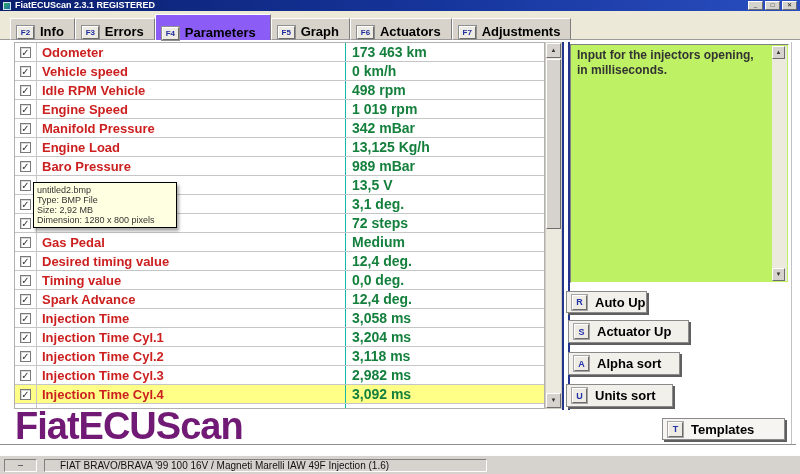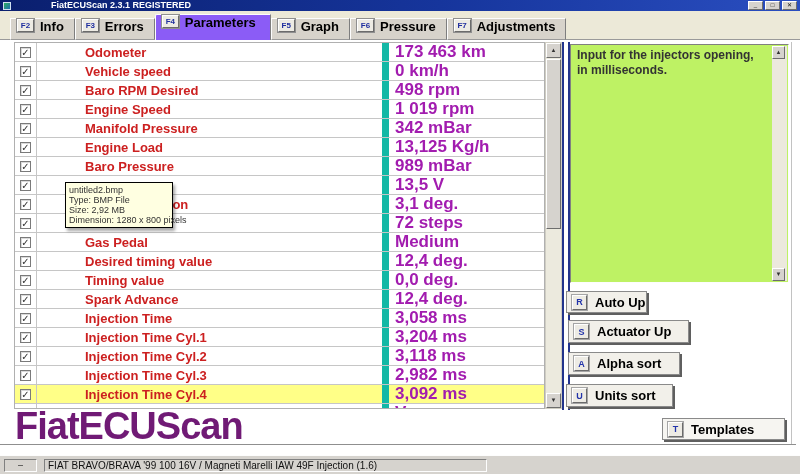--- a/index.html
+++ b/index.html
@@ -3,35 +3,35 @@
 <meta charset="utf-8">
 <style>
   * { margin:0; padding:0; box-sizing:border-box; }
   html,body { width:800px; height:474px; overflow:hidden; background:#fff;
               font-family:"Liberation Sans", sans-serif; }
   .screen { position:absolute; left:0; top:0; width:800px; height:474px; background:#fff; }
 
   
   .titlebar { position:absolute; left:0; top:0; width:800px; height:11px;
     background:linear-gradient(90deg,#0a1f6e 0%,#16359c 55%,#2a4ec0 100%);
-    display:flex; align-items:center; overflow:hidden;gap:36px; }
+    display:flex; align-items:center; overflow:hidden; }
   .app-icon { width:8px; height:8px; margin-left:3px;
     background:linear-gradient(135deg,#2fae60 0%,#1f6fb0 100%); border:1px solid #cfe0f0; }
   .window-title { color:#fff; font-weight:bold; font-size:9px; margin-left:4px;
     white-space:nowrap; line-height:11px; letter-spacing:0; }
   .win-controls { position:absolute; right:3px; top:1px; display:flex; gap:2px; }
   .win-btn { width:15px; height:9px; background:#d6d3ce; border:1px solid;
     border-color:#fff #6d6d6d #6d6d6d #fff; font-size:6px; line-height:7px;
     text-align:center; color:#111; }
 
   
   .body { position:absolute; left:0; top:11px; width:800px; height:435px; background:#ece9d8; }
   .tabbar-underline { position:absolute; left:0; top:28px; width:800px; height:1px; background:#9a9a9a; }
   .tabbar { position:absolute; left:10px; top:3px; height:26px; display:flex; align-items:flex-end; }
-  .tab { display:flex; align-items:flex-start; gap:6px; height:22px; padding:0 10px 0 6px;
+  .tab { display:flex; align-items:flex-end; gap:6px; height:22px; padding:0 10px 0 6px;
     background:#d7d3cb; border-left:1px solid #fdfdfd; border-top:1px solid #fdfdfd;
     border-right:1px solid #7e7e7e; border-bottom:1px solid #9a9a9a; position:relative;margin-top:7px; }
   .tab.active { height:26px; background:#8b5cf6; border-bottom:none; z-index:2;
     border-top-left-radius:2px; padding-right:14px; }
   .key-badge { width:17px; height:13px; background:#edebe4; border:1px solid;
     border-color:#fff #6b6b6b #6b6b6b #fff; outline:1px solid #8f8f8f;
     color:#1f2e9e; font-weight:bold; font-size:8px; display:flex;
     align-items:center; justify-content:center; flex:none; }
   .tab-label { font-weight:bold; font-size:13px; color:#000; white-space:nowrap; }
 
@@ -43,25 +43,25 @@
   
   .param-list { position:absolute; left:14px; top:2px; width:531px; height:367px;
     border:1px solid #b0b0b0; background:#fff; overflow:hidden; }
   .prow { height:19px; display:flex; border-bottom:1px solid #c6c6c6; background:#fff; }
   .prow.highlight { background:#ffff87; }
   .cb-cell { width:22px; flex:none; border-right:1px solid #c6c6c6; display:flex;
     align-items:center; justify-content:center; }
   .checkbox { width:11px; height:11px; background:#fff; border:1px solid #7a7a7a;
     box-shadow:inset 1px 1px 0 rgba(0,0,0,.15); font-size:10px; line-height:9px;
     text-align:center; color:#333; }
-  .label-cell { width:309px; flex:none; border-right:7px solid #14b8a6;
+  .label-cell { width:309px; flex:none; border-right:1px solid #14b8a6;
     padding-left:5px; display:flex; align-items:center; font-weight:bold;
-    font-size:13px; color:#cc2020; white-space:nowrap; overflow:hidden;margin-left:43px; }
+    font-size:13px; color:#cc2020; white-space:nowrap; overflow:hidden; }
   .value-cell { flex:1; padding-left:6px; display:flex; align-items:center;
-    font-weight:bold; font-size:17px; color:#a21caf; white-space:nowrap; overflow:hidden; }
+    font-weight:bold; font-size:14px; color:#15803d; white-space:nowrap; overflow:hidden; }
 
   
   .list-scrollbar { position:absolute; left:545px; top:2px; width:17px; height:367px;
     background:#eceade; border:1px solid #cfcdc2; }
   .sb-btn { position:absolute; left:0; width:15px; height:15px; background:#d6d3ce;
     border:1px solid; border-color:#fff #6d6d6d #6d6d6d #fff; font-size:6px;
     color:#333; text-align:center; line-height:13px; }
   .sb-btn.up { top:0; }
   .sb-btn.down { bottom:0; }
   .sb-thumb { position:absolute; left:0; top:16px; width:15px; height:170px;
@@ -89,34 +89,34 @@
   .btn-selected-up { left:568px; top:280px; width:121px; height:23px; }
   .btn-alpha-sort  { left:568px; top:312px; width:112px; height:23px; }
   .btn-units-sort  { left:566px; top:344px; width:107px; height:23px; }
   .btn-templates   { left:662px; top:378px; width:123px; height:22px; background:#f6f5f1; }
 
   
   .logo { position:absolute; left:15px; top:371px; font-weight:bold; font-size:38px;
     line-height:31px; color:#701a75; letter-spacing:-1px; }
 
   
-  .tooltip { position:absolute; left:33px; top:142px; width:108px;
+  .tooltip { position:absolute; left:33px; top:142px; width:144px;
     background:#ffffe1; border:1px solid #000; padding:2px 3px;
-    box-shadow:2px 3px 3px rgba(0,0,0,.35); z-index:6;margin-left:32px; }
+    box-shadow:2px 3px 3px rgba(0,0,0,.35); z-index:6; }
   .tooltip-line { font-size:9px; line-height:10px; color:#333; white-space:nowrap; }
 
   
   .statusbar { position:absolute; left:0; top:455px; width:800px; height:19px;
     background:#d6d3ce; border-top:1px solid #fdfdfd; }
   .sb-collapse { position:absolute; left:4px; top:3px; width:33px; height:13px;
     border:1px solid; border-color:#808080 #fdfdfd #fdfdfd #808080;
     font-size:9px; line-height:11px; text-align:center; color:#222; }
   .sb-vehicle { position:absolute; left:44px; top:3px; width:443px; height:13px;
     border:1px solid; border-color:#808080 #fdfdfd #fdfdfd #808080;
-    font-size:10px; line-height:11px; padding-left:3px; color:#111;
+    font-size:10px; line-height:11px; padding-left:15px; color:#111;
     white-space:nowrap; overflow:hidden; background:#d6d3ce; }
 </style>
 </head>
 <body>
 
 <div class="screen">
 
   <div class="titlebar">
     <div class="app-icon"></div>
     <div class="window-title">FiatECUScan 2.3.1 REGISTERED</div>
@@ -145,21 +145,21 @@
     <span class="tab-label">Parameters</span>
   </div>
 
   <div class="tab">
     <span class="key-badge">F5</span>
     <span class="tab-label">Graph</span>
   </div>
 
   <div class="tab">
     <span class="key-badge">F6</span>
-    <span class="tab-label">Pressure</span>
+    <span class="tab-label">Actuators</span>
   </div>
 
   <div class="tab">
     <span class="key-badge">F7</span>
     <span class="tab-label">Adjustments</span>
   </div>
 </div>
   </div>
 
   <div class="content">
@@ -178,21 +178,21 @@
       <div class="checkbox">✓</div>
     </div>
     <div class="label-cell">Vehicle speed</div>
     <div class="value-cell">0 km/h</div>
   </div>
 
   <div class="prow">
     <div class="cb-cell">
       <div class="checkbox">✓</div>
     </div>
-    <div class="label-cell">Baro RPM Desired</div>
+    <div class="label-cell">Idle RPM Vehicle</div>
     <div class="value-cell">498 rpm</div>
   </div>
 
   <div class="prow">
     <div class="cb-cell">
       <div class="checkbox">✓</div>
     </div>
     <div class="label-cell">Engine Speed</div>
     <div class="value-cell">1 019 rpm</div>
   </div>

